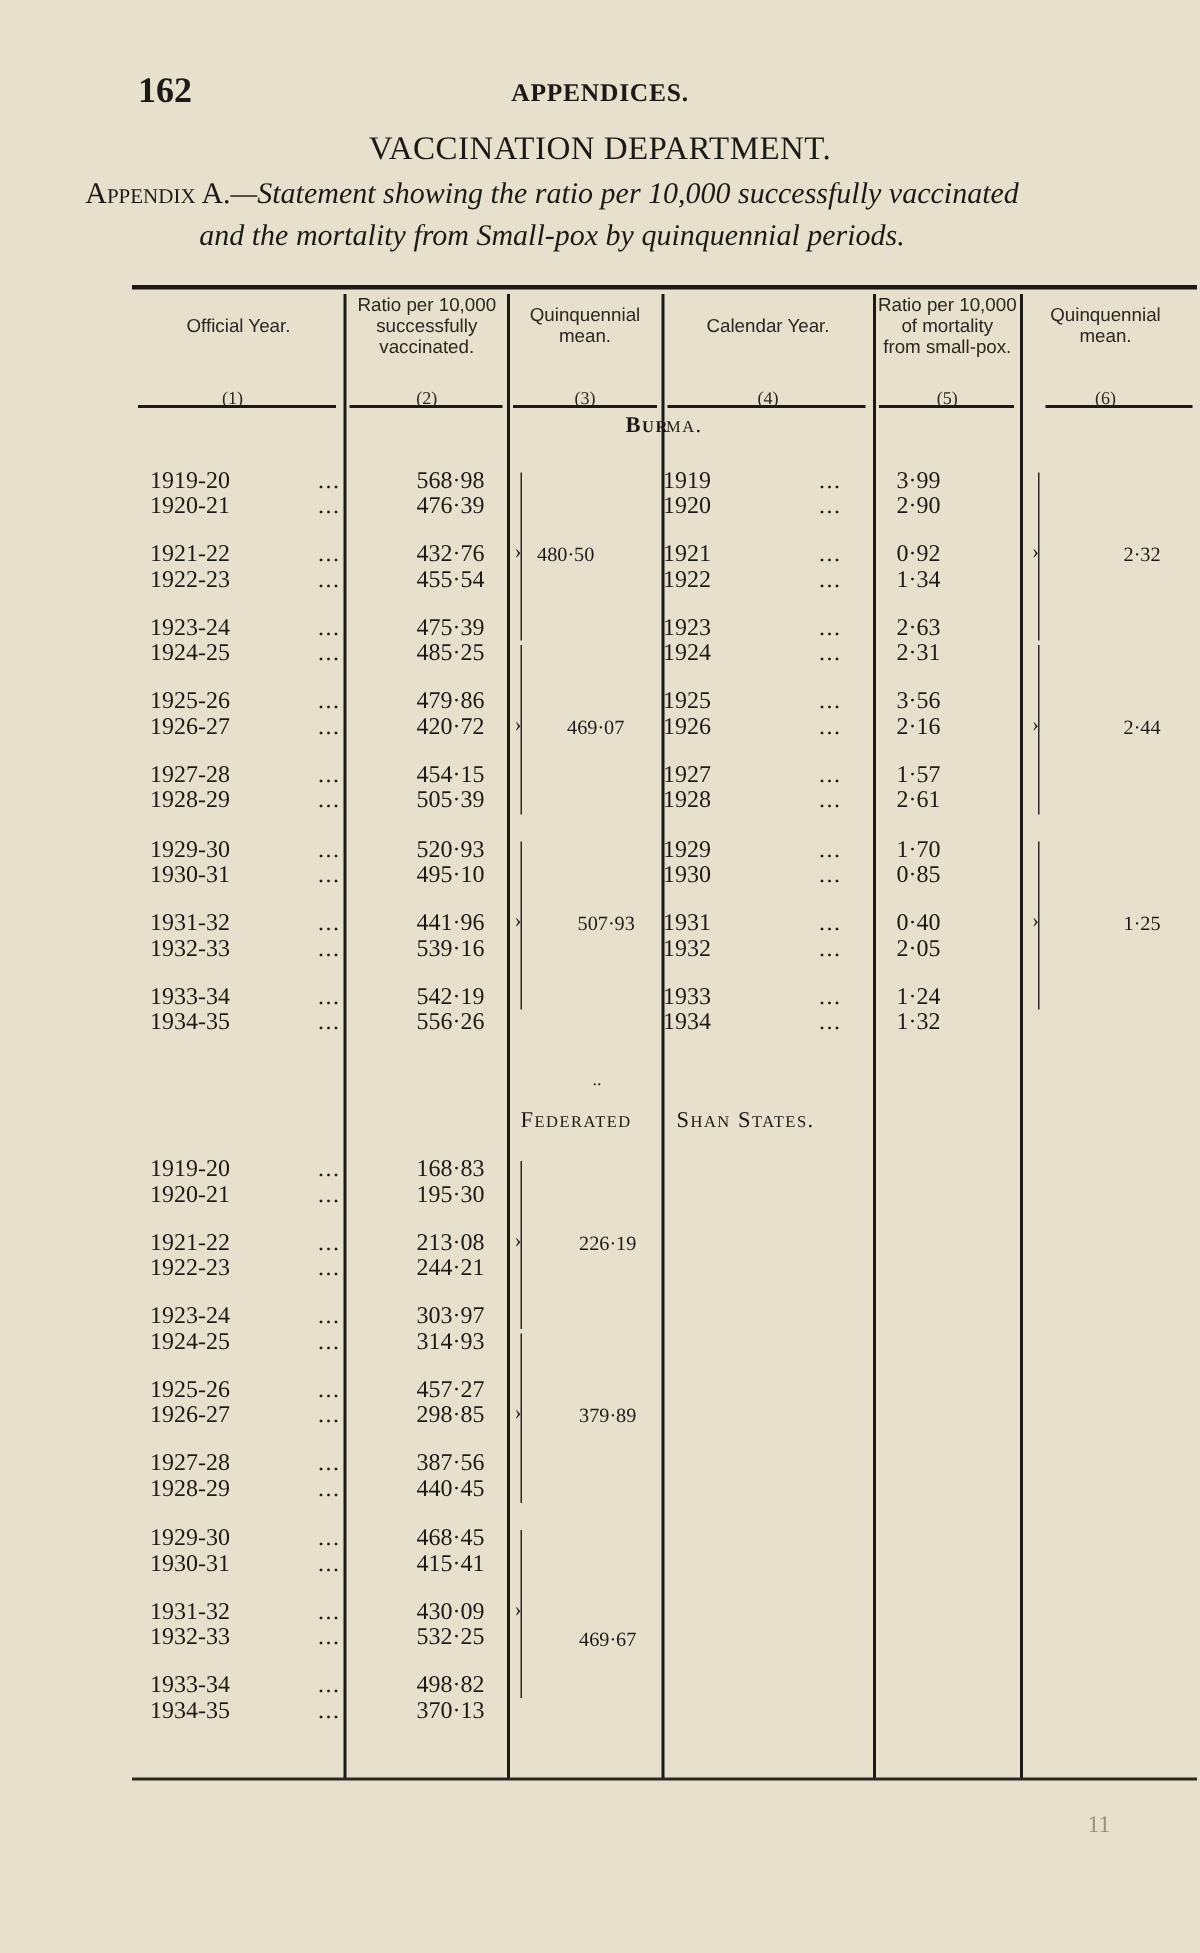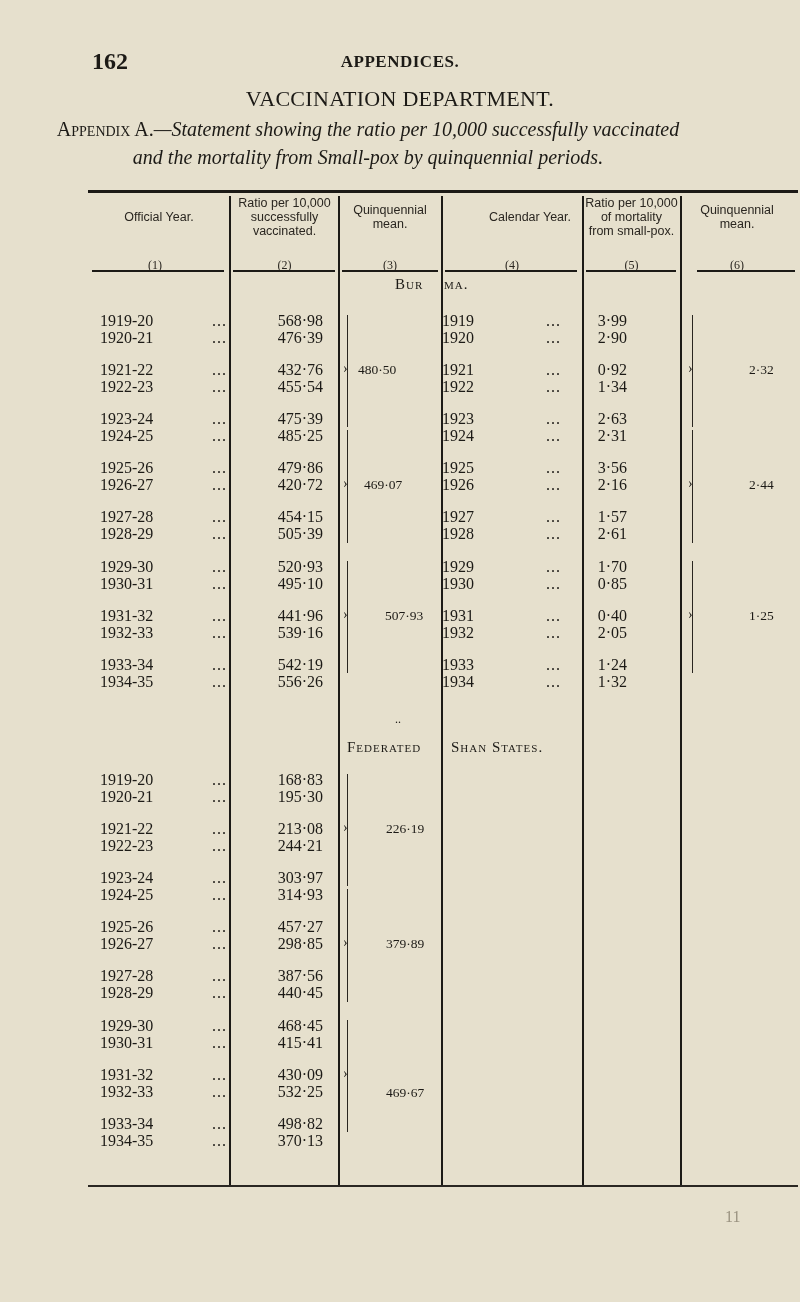--- a/index.html
+++ b/index.html
@@ -67,21 +67,21 @@
     <div class="hdr" style="left:90px;width:138px;top:210px;">Official Year.</div>
     <div class="hdr" style="left:232px;width:105px;top:196px;">
       <div>Ratio per 10,000</div>
       <div>successfully</div>
       <div>vaccinated.</div>
     </div>
     <div class="hdr" style="left:340px;width:100px;top:203px;">
       <div>Quinquennial</div>
       <div>mean.</div>
     </div>
-    <div class="hdr" style="left:443px;width:138px;top:210px;padding-left:18px;">Calendar Year.</div>
+    <div class="hdr" style="left:443px;width:138px;top:210px;">Calendar Year.</div>
     <div class="hdr" style="left:584px;width:95px;top:196px;">
       <div>Ratio per 10,000</div>
       <div>of mortality</div>
       <div>from small-pox.</div>
     </div>
     <div class="hdr" style="left:682px;width:110px;top:203px;">
       <div>Quinquennial</div>
       <div>mean.</div>
     </div>
 
@@ -92,21 +92,21 @@
     <div class="colnum" style="left:584px;width:95px;">(5)</div>
     <div class="colnum" style="left:682px;width:110px;">(6)</div>
 
     <div class="hrule" style="left:92px;width:132px;"></div>
     <div class="hrule" style="left:233px;width:102px;"></div>
     <div class="hrule" style="left:342px;width:96px;"></div>
     <div class="hrule" style="left:445px;width:132px;"></div>
     <div class="hrule" style="left:586px;width:90px;"></div>
     <div class="hrule" style="left:697px;width:98px;"></div>
 
-    <div class="section" style="left:395px;top:276px;">Bur</div>
+    <div class="section" style="left:417px;top:276px;font-weight:bold;">Bur</div>
     <div class="section" style="left:444px;top:276px;">ma.</div>
 
     <div>
       <div class="row" style="top:313px;left:0;width:800px;">
           <span class="c1">1919-20</span>
           <span class="dots">...</span>
           <span class="c2">568·98</span>
           <span class="c4">1919</span>
           <span class="dots4">...</span>
           <span class="c5">3·99</span>
@@ -231,21 +231,21 @@
           <span class="dots4">...</span>
           <span class="c5">1·32</span>
         </div>
     </div>
 
     <div class="brace" style="left:347px;top:315px;height:112px;"></div>
     <div class="brace-tip" style="left:343px;top:361px;">›</div>
     <div class="mean" style="left:358px;top:362px;">480·50</div>
     <div class="brace" style="left:347px;top:430px;height:113px;"></div>
     <div class="brace-tip" style="left:343px;top:476px;">›</div>
-    <div class="mean" style="left:364px;top:477px;">469·07</div>
+    <div class="mean" style="left:378px;top:477px;">469·07</div>
     <div class="brace" style="left:347px;top:561px;height:112px;"></div>
     <div class="brace-tip" style="left:343px;top:607px;">›</div>
     <div class="mean" style="left:385px;top:608px;">507·93</div>
 
     <div class="brace" style="left:692px;top:315px;height:112px;"></div>
     <div class="brace-tip" style="left:688px;top:361px;">›</div>
     <div class="mean" style="left:749px;top:362px;">2·32</div>
     <div class="brace" style="left:692px;top:430px;height:113px;"></div>
     <div class="brace-tip" style="left:688px;top:476px;">›</div>
     <div class="mean" style="left:749px;top:477px;">2·44</div>

